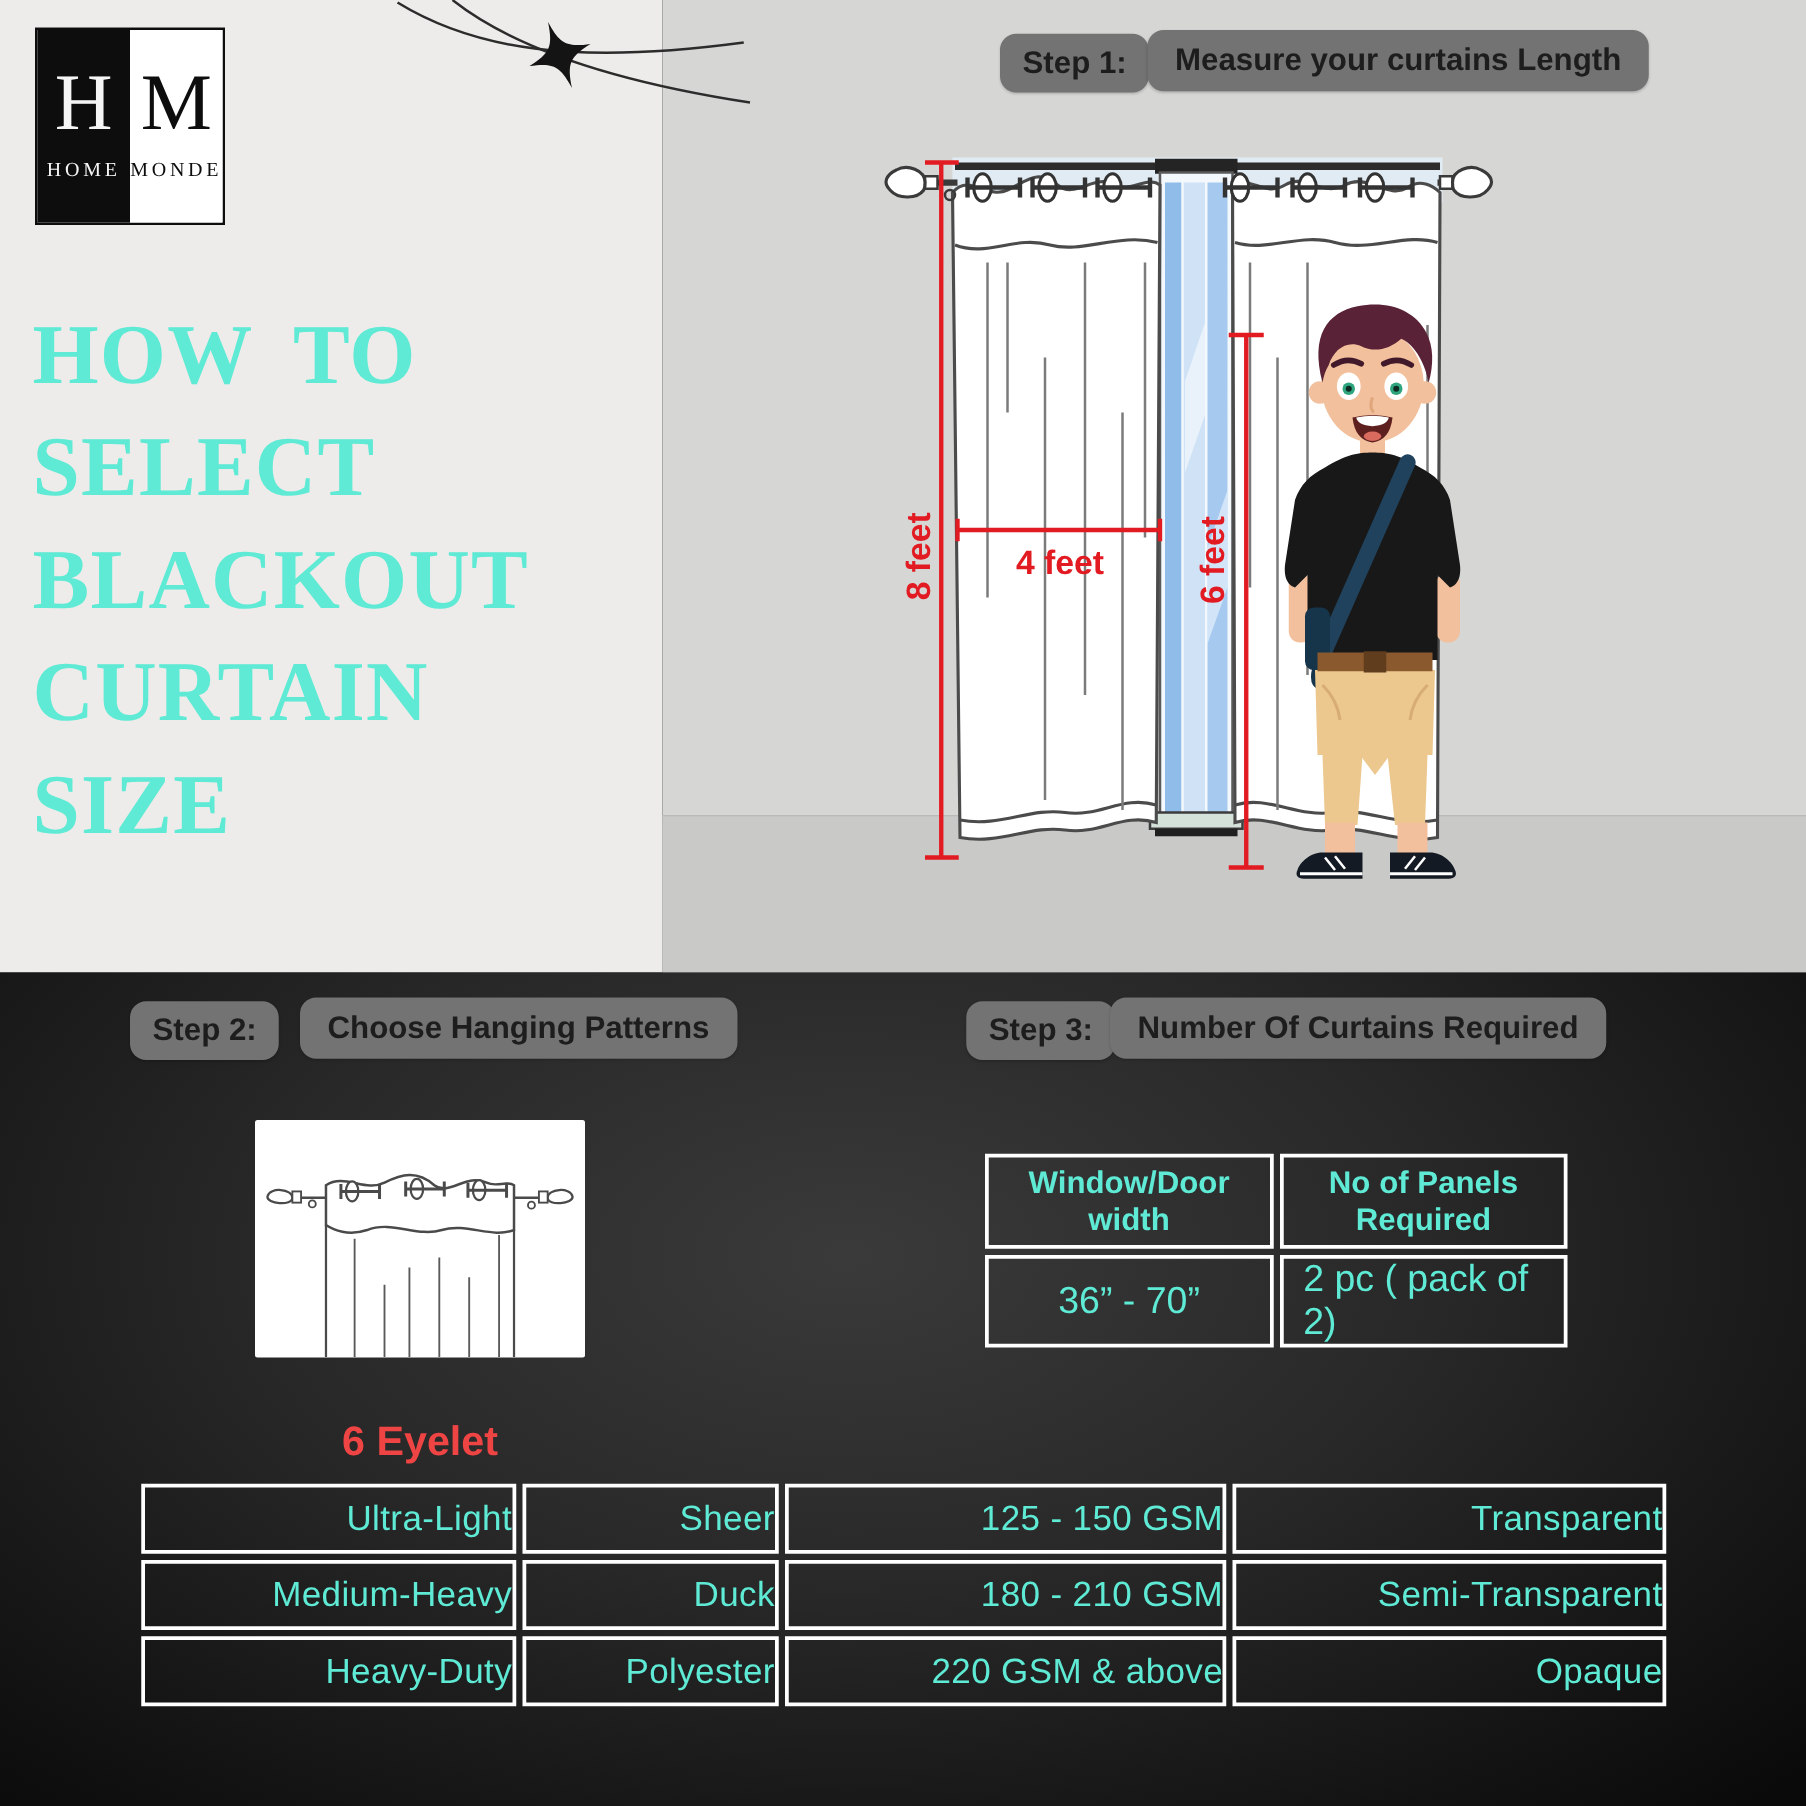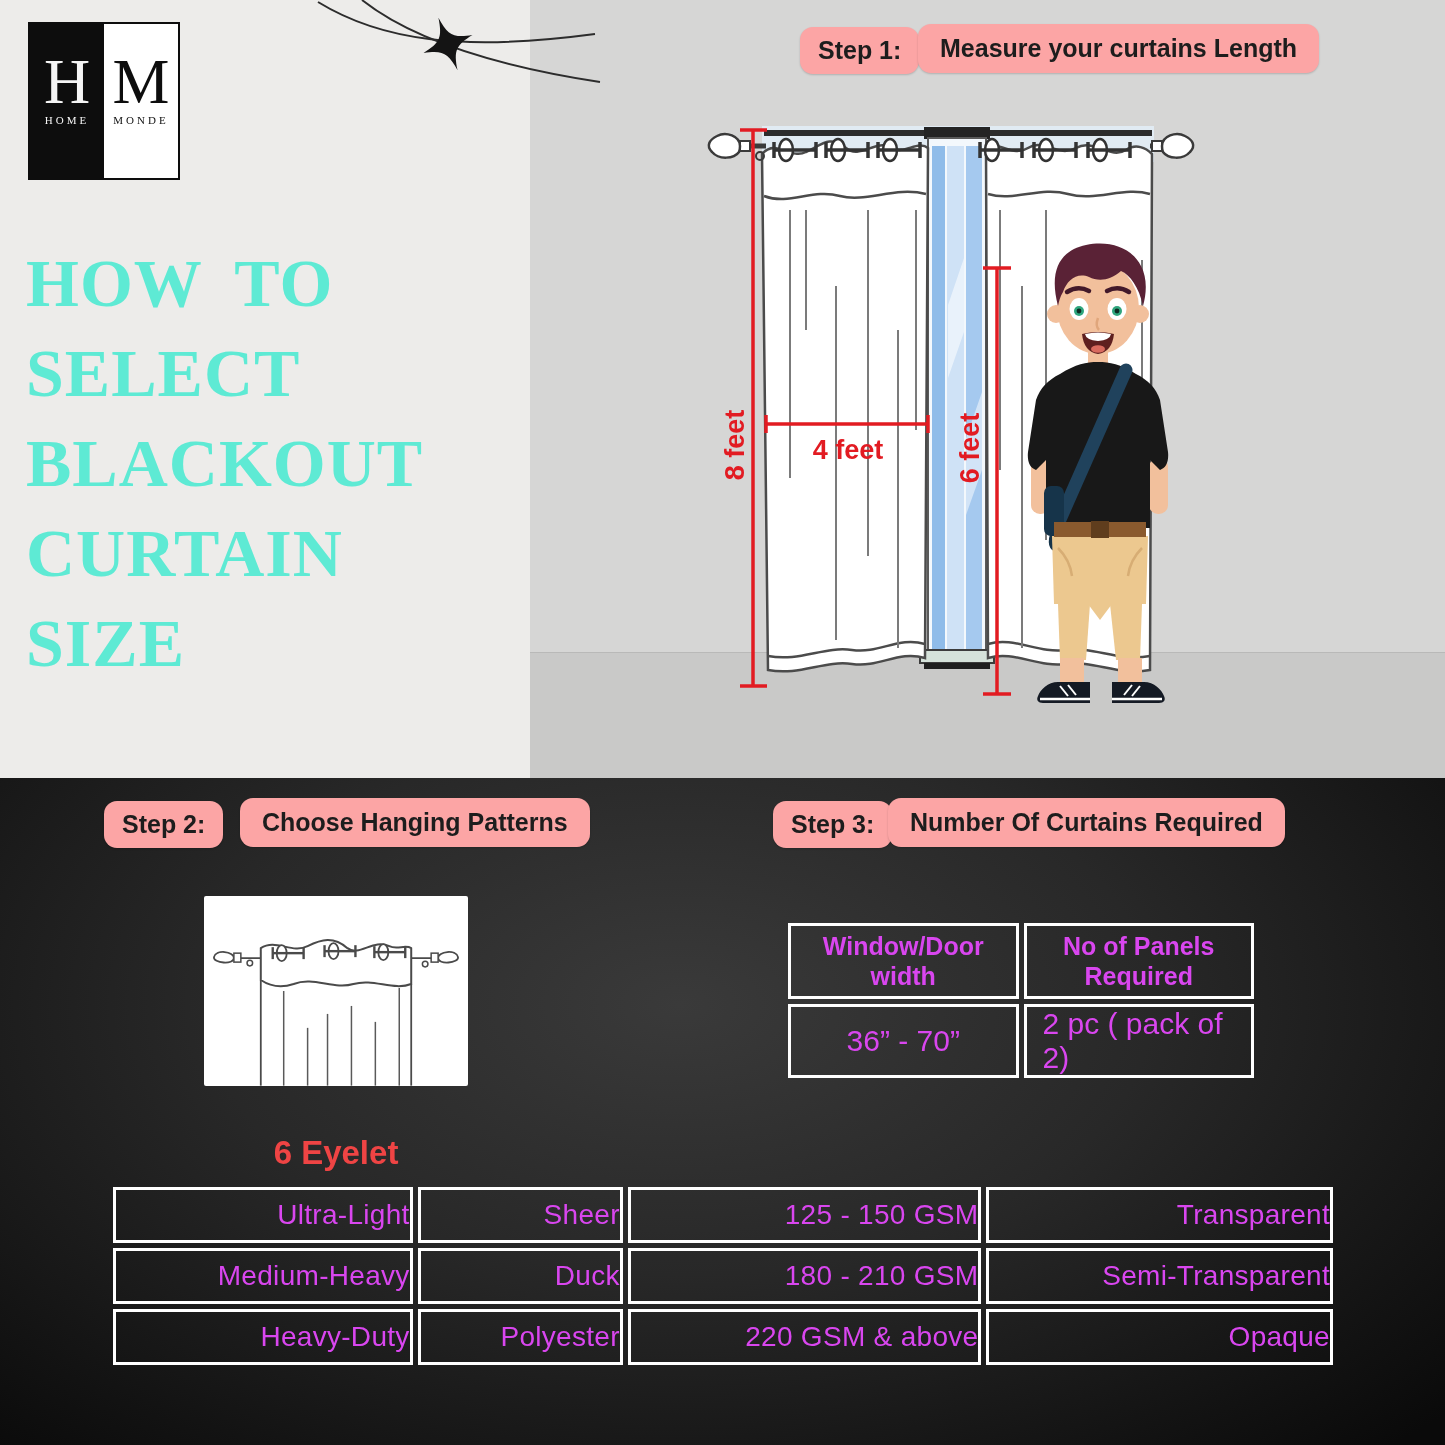--- a/index.html
+++ b/index.html
@@ -16,38 +16,38 @@
   
   #dark-section { left:0; top:778px; width:1445px; height:667px;
      background:radial-gradient(1050px 600px at 47% 34%, #3a3a3a 0%, #282828 45%, #121212 85%, #0a0a0a 100%); }
 
   
   #logo { left:28px; top:22px; width:152px; height:158px; border:2px solid #0d0d0d; display:flex; background:#fff; }
   .logo-half { width:50%; height:100%; display:flex; flex-direction:column; align-items:center; padding-top:26px; font-family:"Liberation Serif", serif; }
   .logo-left  { background:#0d0d0d; color:#f5f5f5; }
   .logo-right { background:#ffffff; color:#0d0d0d; }
   .logo-letter { font-size:64px; line-height:64px; font-weight:400; }
-  .logo-word   { font-size:11px; letter-spacing:3px; font-weight:400; }
+  .logo-word   { margin-top:14px; font-size:16px; letter-spacing:3px; font-weight:400; }
 
   
   #main-title { left:26px; top:238px; width:490px; font-family:"Liberation Serif", serif;
      font-weight:700; font-size:68px; line-height:90px; color:#5eead4; letter-spacing:1px; word-spacing:16px; }
 
   
-  .pill { position:absolute; display:inline-flex; align-items:center; background:#fca5a5; color:#1d1d1d;
+  .pill { position:absolute; display:inline-flex; align-items:center; background:#737373; color:#1d1d1d;
      border-radius:13px; padding:9px 18px; font-weight:700; font-size:25px; white-space:nowrap;
      box-shadow:0 1px 2px rgba(0,0,0,.18); }
   .pill.heading { padding:10px 22px; }
 
   
   #eyelet-card { left:204px; top:896px; width:264px; height:190px; background:#ffffff; border-radius:2px; }
   #eyelet-caption { left:204px; top:1134px; width:264px; text-align:center; color:#ef4444; font-size:33px; font-weight:700; }
 
   
-  table.dtable { position:absolute; border-collapse:separate; border-spacing:5px; color:#d946ef; }
+  table.dtable { position:absolute; border-collapse:separate; border-spacing:5px; color:#5eead4; }
   table.dtable th, table.dtable td { border:3px solid #ffffff; }
   table.dtable th { font-weight:700; text-align:center; }
 
   #panels-table { left:783px; top:918px; width:476px; }
   #panels-table th { font-size:25px; line-height:1.2; height:76px; padding:4px 8px; }
   #panels-table td { font-size:30px; font-weight:400; height:56px; }
   #panels-table td.c0 { text-align:center; width:50%; }
   #panels-table td.c1 { text-align:left; padding-left:16px; width:50%; }
 
   #fabric-table { left:108px; top:1182px; width:1230px; }

